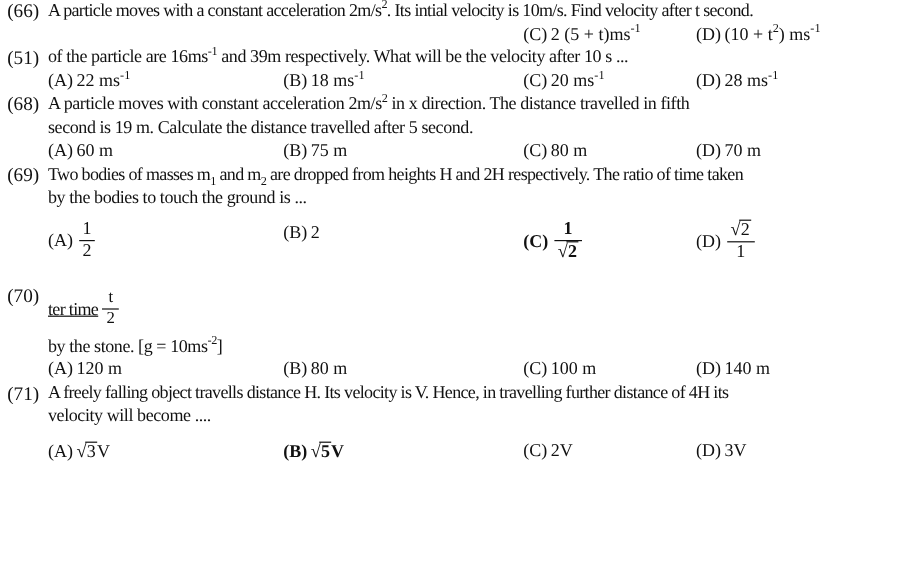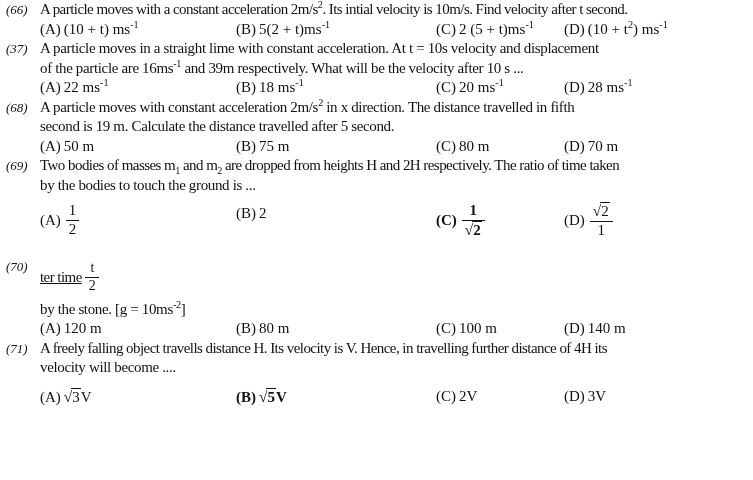--- a/index.html
+++ b/index.html
@@ -26,24 +26,23 @@
   .q {
     display: flex;
     align-items: flex-start;
     width: 753px;
   }
   .q-num {
     flex: 0 0 auto;
     width: 40px;
     padding-left: 6px;
     box-sizing: border-box;
-    font-size: 13px;
+    font-size: 16px;
     line-height: 19.5px;
     white-space: nowrap;
-    font-style: italic;
   }
   .q-body {
     flex: 1 1 auto;
     min-width: 0;
     padding-right: 13px;
   }
   .q-line {
     font-size: 15px;
     line-height: 19.5px;
     white-space: nowrap;
@@ -61,21 +60,21 @@
   }
   .opts.tall { height: 53px; }
   .opt {
     position: absolute;
     top: 0;
     white-space: nowrap;
   }
   .opt.a { left: 0px; }
   .opt.b { left: 196px; }
   .opt.c { left: 380px; margin-left: 16px; }
-  .opt.d { left: 524px; }
+  .opt.d { left: 540px; }
   .opt.bold { font-weight: bold; }
 
   .opt-label { margin-right: 3px; }
 
   
   sup { font-size: 0.68em; vertical-align: super; line-height: 0; }
   sub { font-size: 0.68em; vertical-align: sub; line-height: 0; }
 
   .frac {
     display: inline-block;
@@ -133,49 +132,46 @@
 </head>
 <body>
 
 <div id="sheet">
 
   <div class="q">
     <div class="q-num">(66)</div>
     <div class="q-body">
       <div class="q-line tighter"><span>A particle moves with a constant acceleration 2m/s</span><sup>2</sup><span>. Its intial velocity is 10m/s. Find velocity after t second.</span></div>
       <div class="opts">
-        <span class="opt a"><span class="opt-label">(A)</span><span>(10 + t) ms</span><sup>-1</sup></span>
-        <span class="opt b"><span class="opt-label">(B)</span><span>5(2 + t)ms</span><sup>-1</sup></span>
         <span class="opt c"><span class="opt-label">(C)</span><span>2 (5 + t)ms</span><sup>-1</sup></span>
         <span class="opt d"><span class="opt-label">(D)</span><span>(10 + t</span><sup>2</sup><span>) ms</span><sup>-1</sup></span>
       </div>
     </div>
   </div>
 
   <div class="q">
-    <div class="q-num">(37)</div>
-    <div class="q-body">
-      <div class="q-line tight">A particle moves in a straight lime with constant acceleration. At t = 10s velocity and displacement</div>
+    <div class="q-num">(51)</div>
+    <div class="q-body">
       <div class="q-line tight"><span>of the particle are 16ms</span><sup>-1</sup><span> and 39m respectively. What will be the velocity after 10 s ...</span></div>
       <div class="opts">
         <span class="opt a"><span class="opt-label">(A)</span><span>22 ms</span><sup>-1</sup></span>
         <span class="opt b"><span class="opt-label">(B)</span><span>18 ms</span><sup>-1</sup></span>
         <span class="opt c"><span class="opt-label">(C)</span><span>20 ms</span><sup>-1</sup></span>
         <span class="opt d"><span class="opt-label">(D)</span><span>28 ms</span><sup>-1</sup></span>
       </div>
     </div>
   </div>
 
   <div class="q">
     <div class="q-num">(68)</div>
     <div class="q-body">
       <div class="q-line tight"><span>A particle moves with constant acceleration 2m/s</span><sup>2</sup><span> in x direction. The distance travelled in fifth</span></div>
       <div class="q-line tight">second is 19 m. Calculate the distance travelled after 5 second.</div>
       <div class="opts">
-        <span class="opt a"><span class="opt-label">(A)</span><span>50 m</span></span>
+        <span class="opt a"><span class="opt-label">(A)</span><span>60 m</span></span>
         <span class="opt b"><span class="opt-label">(B)</span><span>75 m</span></span>
         <span class="opt c"><span class="opt-label">(C)</span><span>80 m</span></span>
         <span class="opt d"><span class="opt-label">(D)</span><span>70 m</span></span>
       </div>
     </div>
   </div>
 
   <div class="q">
     <div class="q-num">(69)</div>
     <div class="q-body">

